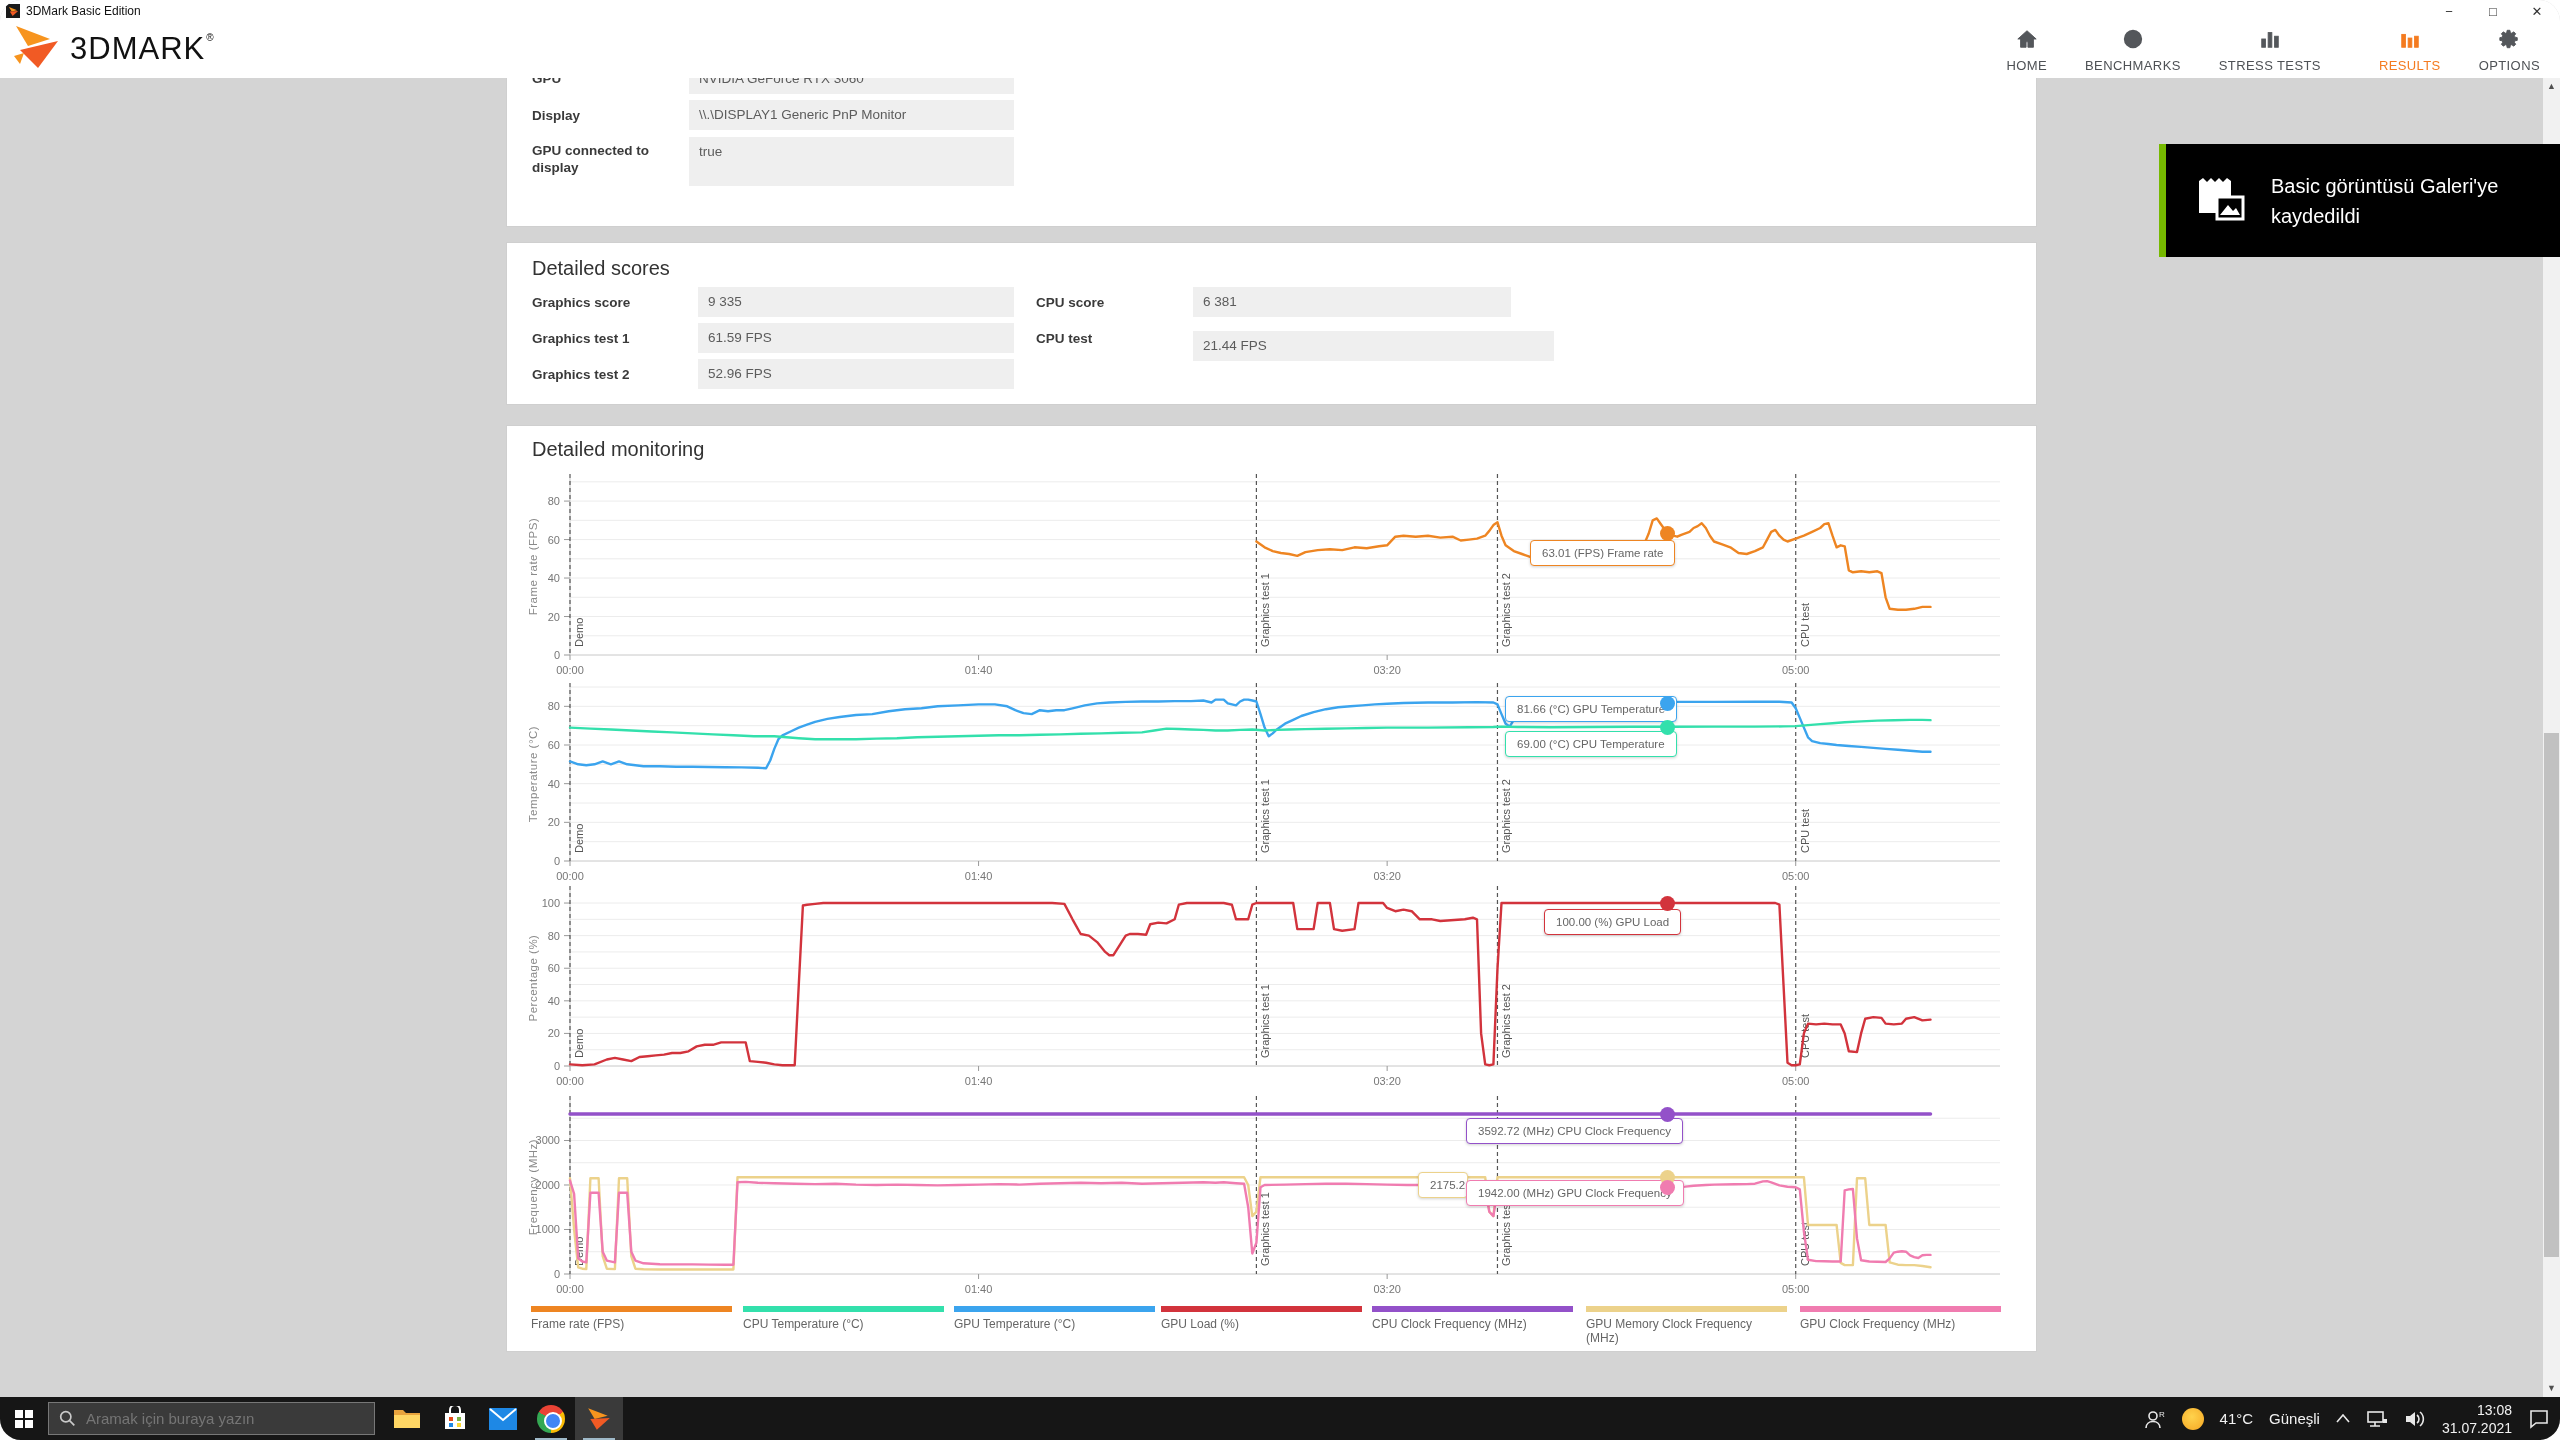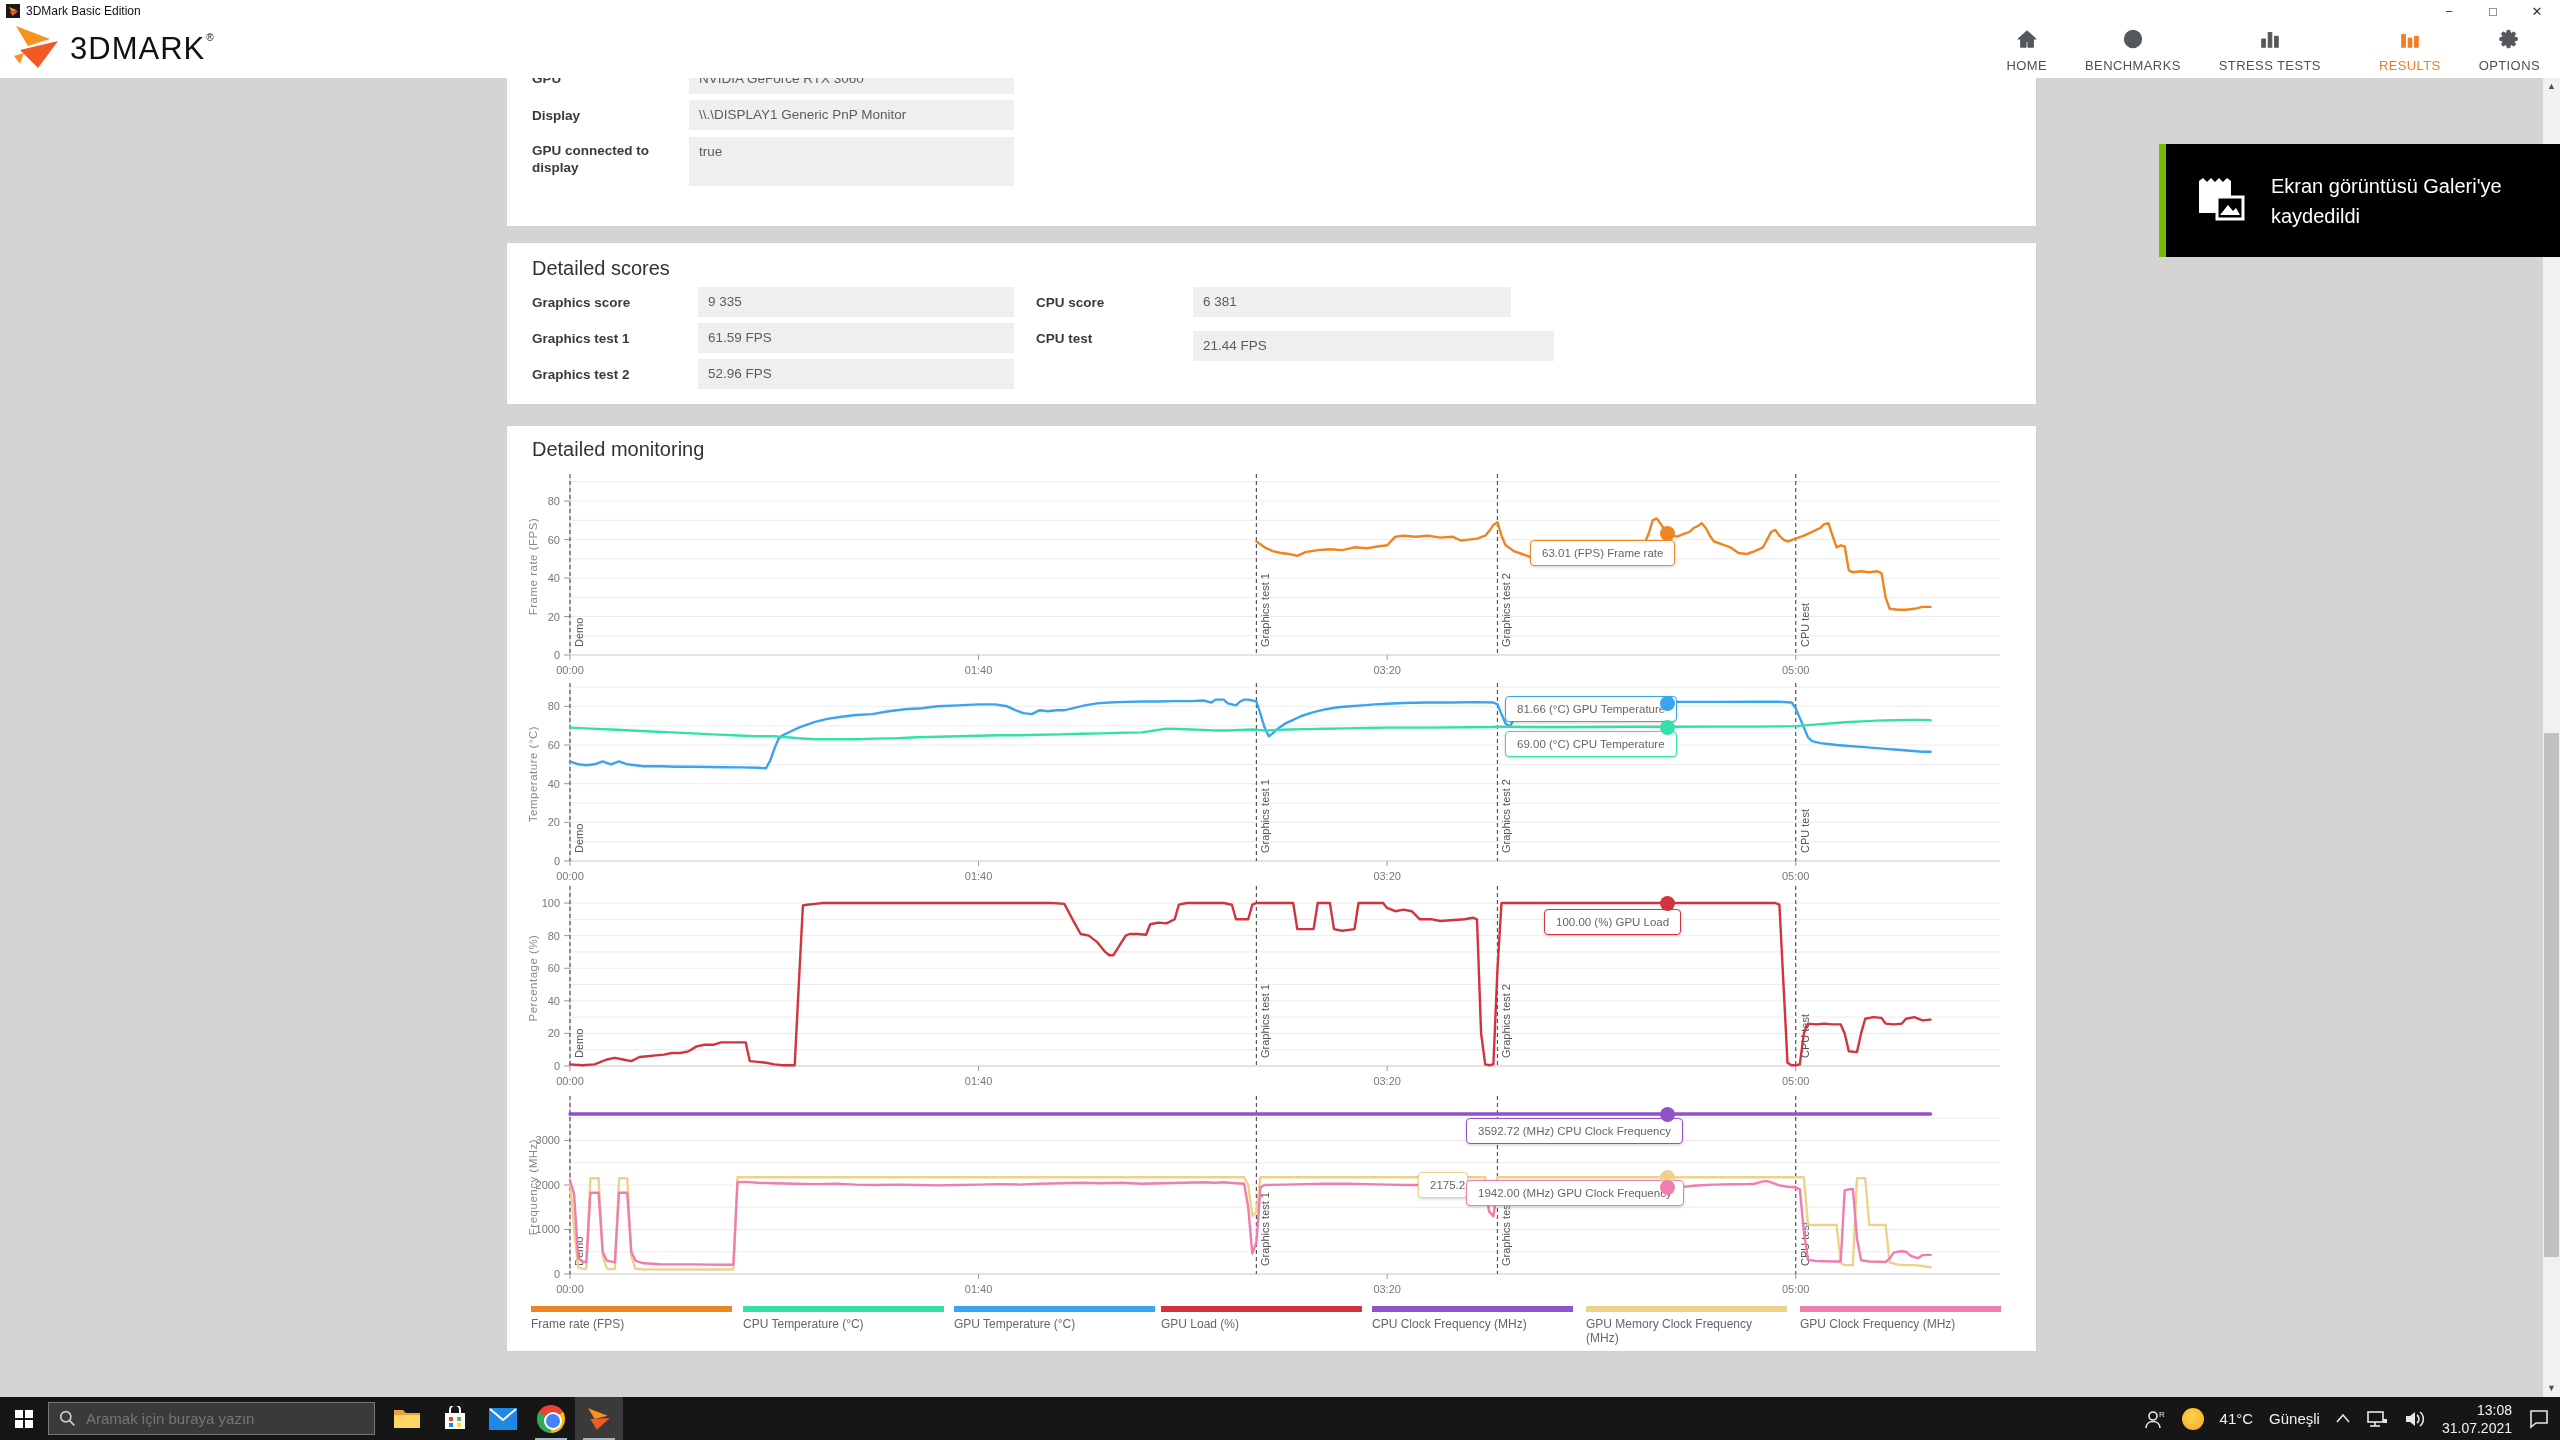--- a/index.html
+++ b/index.html
@@ -1,18 +1,18 @@
 <!DOCTYPE html>
 <html><head>
 <meta charset="utf-8">
 <style>
   * { margin:0; padding:0; box-sizing:border-box; }
   html,body { width:2560px; height:1440px; overflow:hidden; }
   body { font-family:"Liberation Sans", sans-serif; }
-  .screen { position:relative; width:2560px; height:1440px; background:#d4d4d4; overflow:hidden; }
+  .screen { position:relative; width:2560px; height:1440px; background:#d4d4d4; overflow:hidden;border-radius:21px; }
 
   
   .titlebar { position:absolute; left:0; top:0; width:2560px; height:22px; background:#fff; display:flex; align-items:center; z-index:6; }
   .titlebar-icon { width:14px; height:14px; margin:0 6px 0 6px; background:#1a1a1a; display:flex; align-items:center; justify-content:center; }
   .titlebar-icon svg { width:11px; height:11px; }
   .titlebar-title { font-size:12px; color:#111; }
   .win-controls { position:absolute; right:8px; top:0; height:22px; display:flex; gap:26px; align-items:center; padding-right:6px; }
   .win-btn { font-size:13px; color:#333; width:18px; text-align:center; cursor:default; }
 
   
@@ -408,21 +408,21 @@
 
   <div class="toast">
     <div class="toast-strip" id="toast-strip" style="background: rgb(118, 185, 0);"></div>
     <svg class="toast-icon" width="52" height="48" viewBox="0 0 52 48">
       <polygon points="2,4 6,1 10,5 14,1 18,5 22,1 26,5 30,1 34,4 34,12 2,12" fill="#fff"></polygon>
       <rect x="2" y="12" width="32" height="24" fill="#fff"></rect>
       <rect x="20" y="20" width="26" height="22" fill="#000" stroke="#fff" stroke-width="3"></rect>
       <polygon points="23,38 31,28 36,34 39,31 43,38" fill="#fff"></polygon>
     </svg>
     <div class="toast-text">
-      <div>Ekran görüntüsü Galeri'ye</div>
+      <div>Basic görüntüsü Galeri'ye</div>
       <div>kaydedildi</div>
     </div>
   </div>
 
   <div class="taskbar">
     <div class="tb-start">
       <svg width="18" height="18" viewBox="0 0 18 18">
           <rect x="0" y="0" width="8" height="8" fill="#fff"></rect>
           <rect x="10" y="0" width="8" height="8" fill="#fff"></rect>
           <rect x="0" y="10" width="8" height="8" fill="#fff"></rect>

